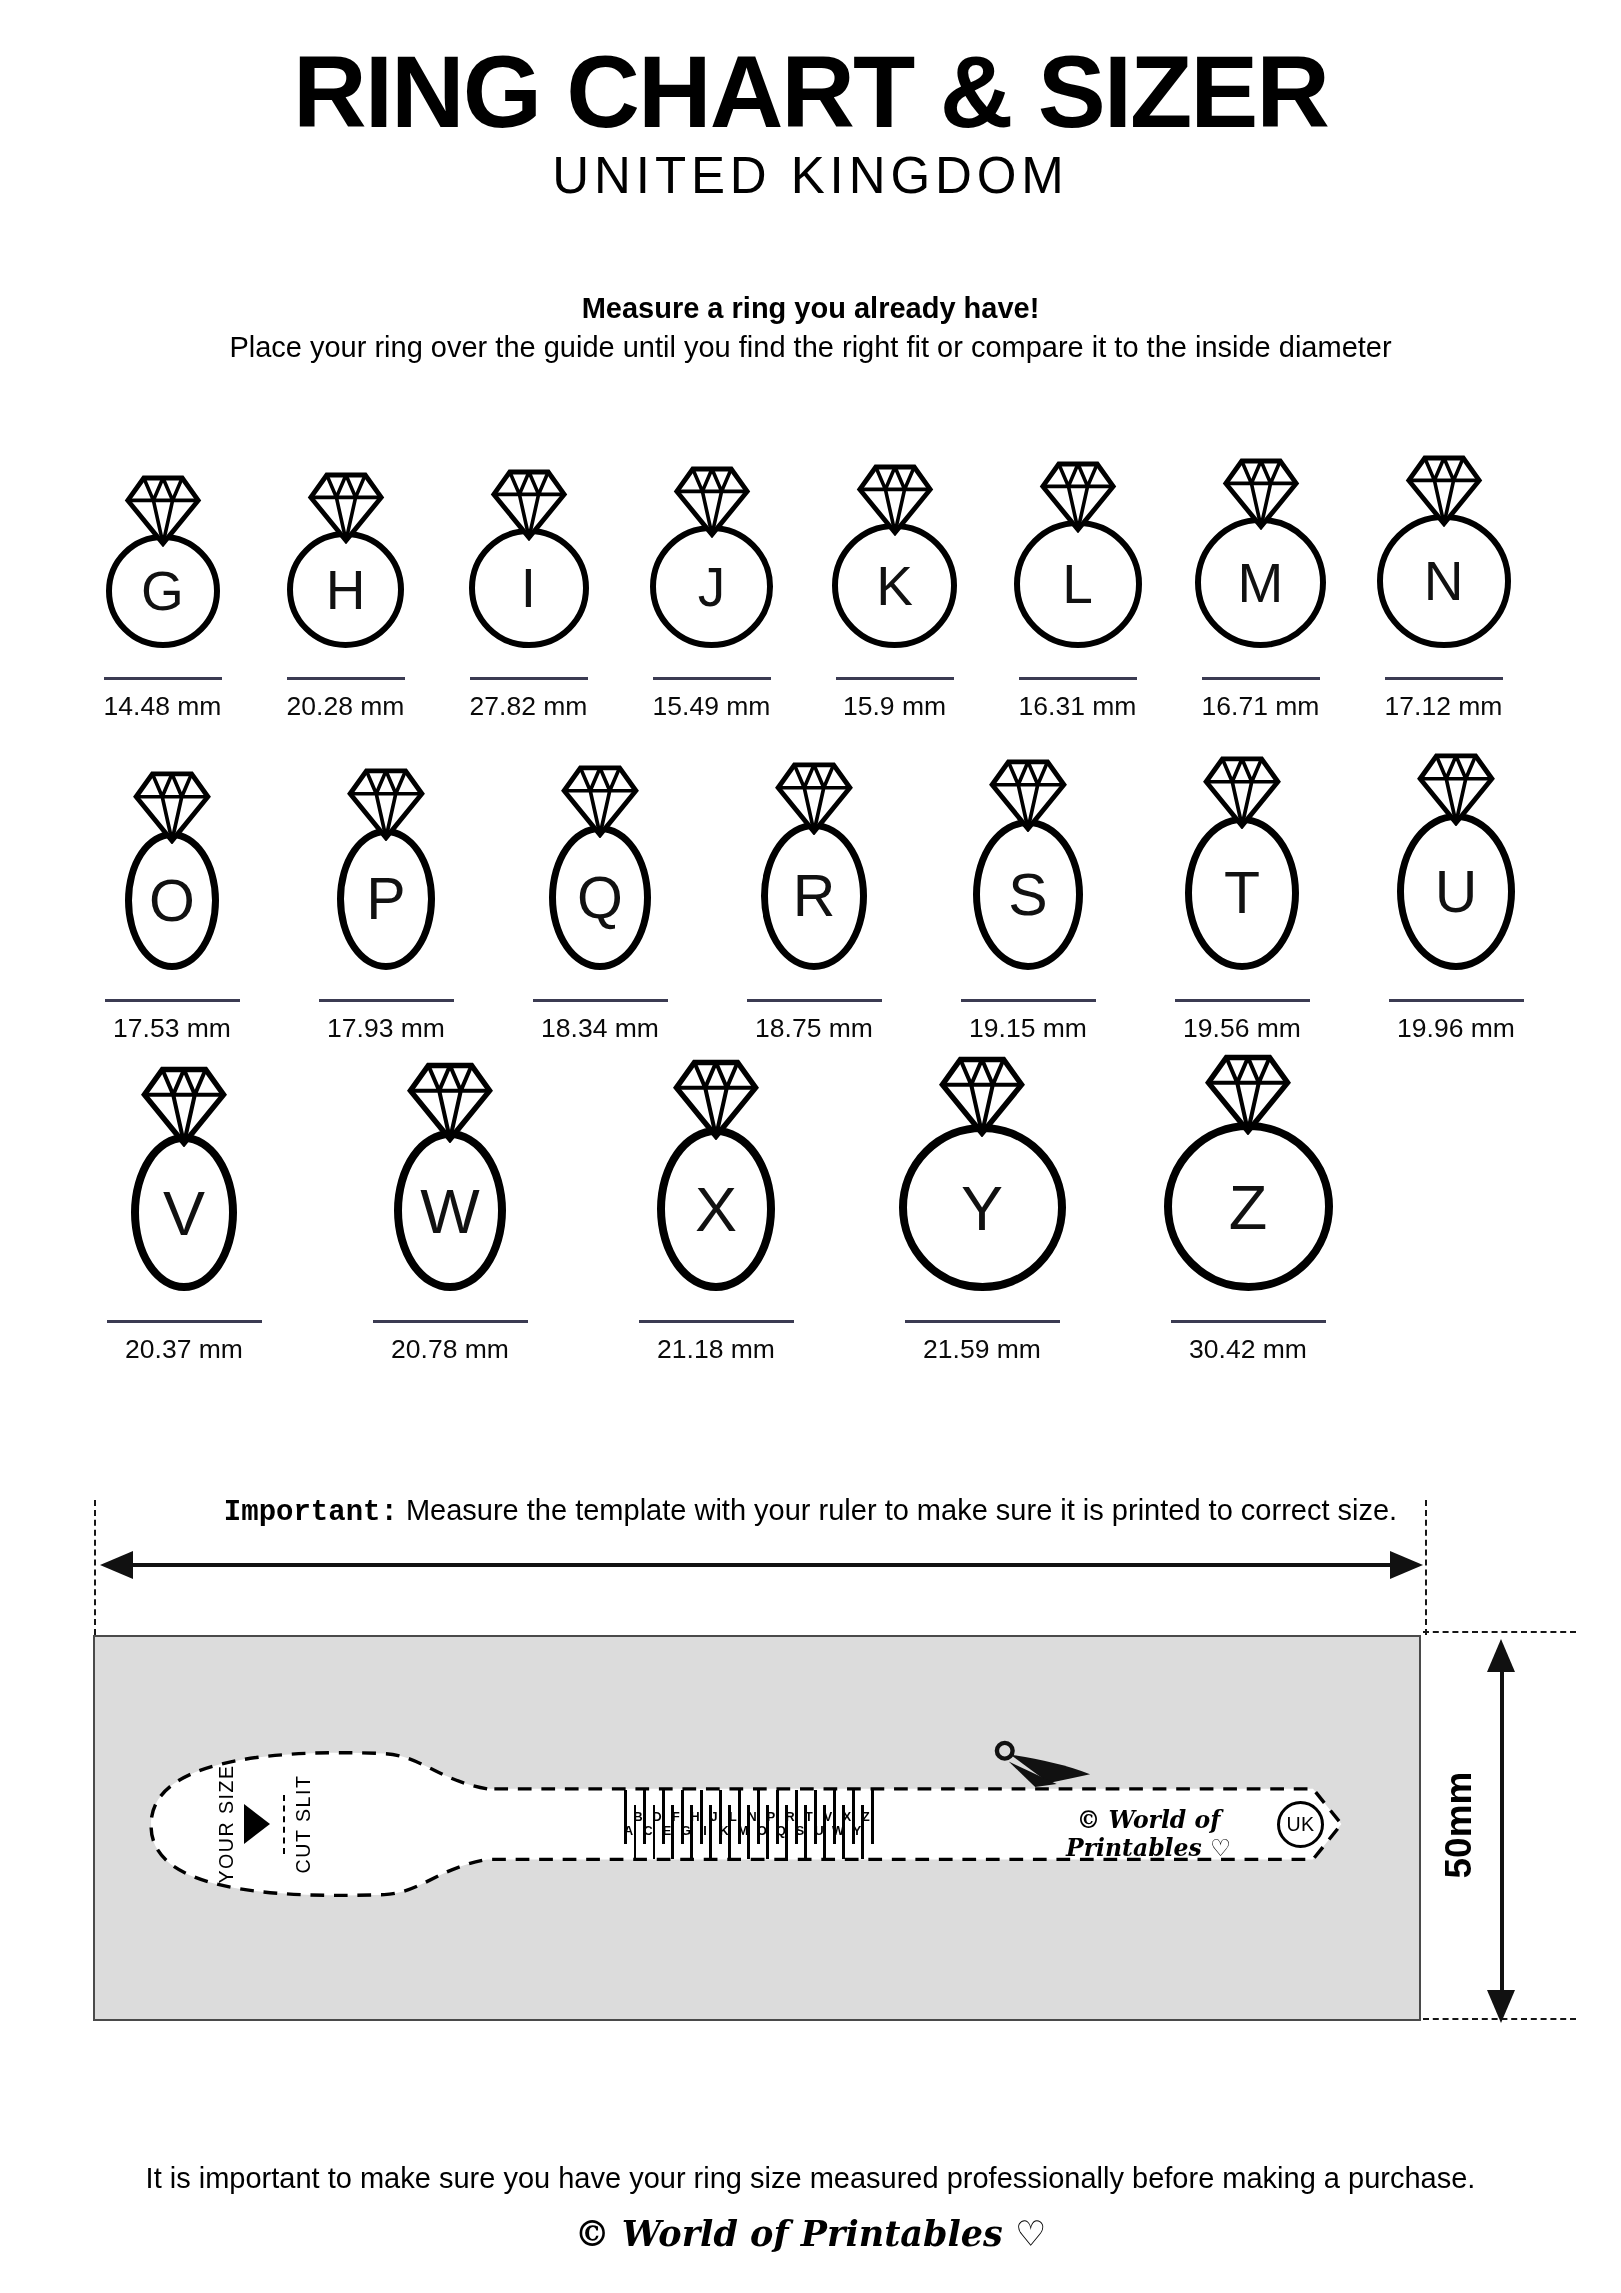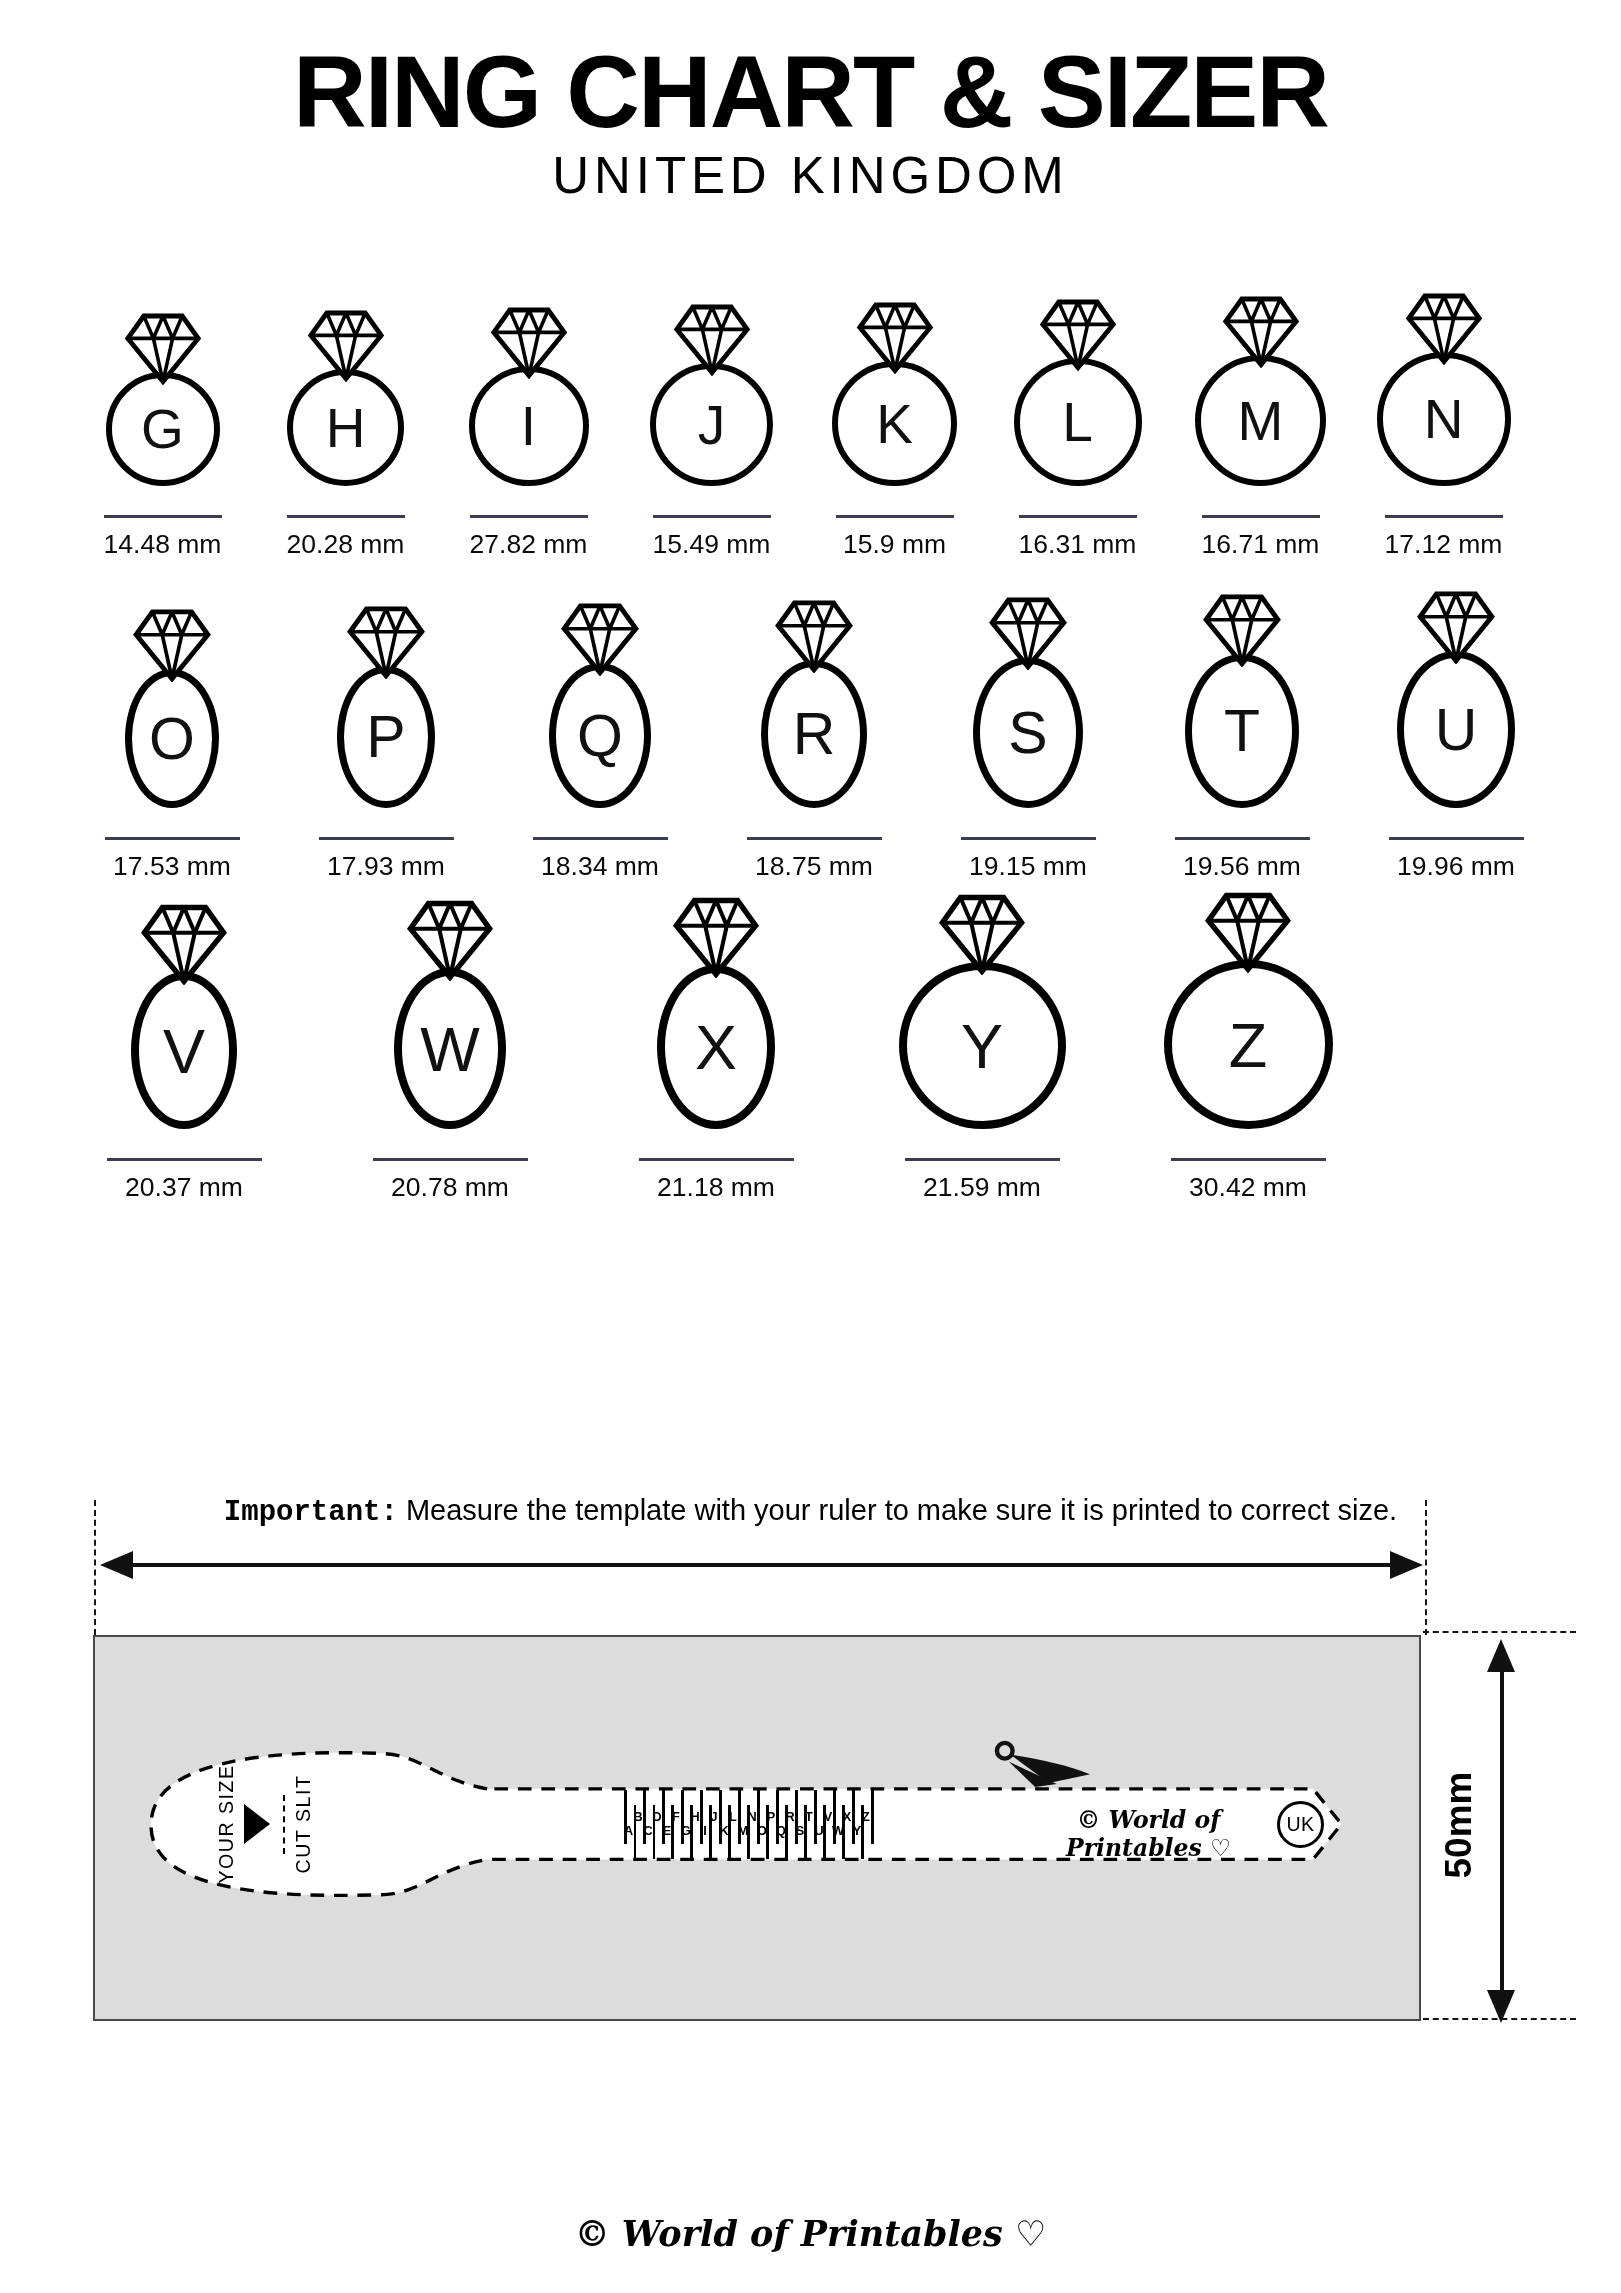--- a/index.html
+++ b/index.html
@@ -80,20 +80,24 @@
     font-family:"DejaVu Serif", serif; font-style:italic; font-weight:600; font-size:35px; }
 </style>
 </head>
 <body>
 
 <div id="page">
 
   <div class="title">RING CHART &amp; SIZER</div>
   <div class="subtitle">UNITED KINGDOM</div>
 
+  <div class="intro">
+    <div class="lead">Measure a ring you already have!</div>
+    <div>Place your ring over the guide until you find the right fit or compare it to the inside diameter</div>
+  </div>
 
   <div class="ring-row row-1" style="padding-left: 71px;">
       <div class="cell" style="width: 183px;">
         <svg class="dia" width="80" height="74" viewBox="0 0 100 92">
           <path d="M26,6 L74,6 L94,34 L50,88 L6,34 Z" fill="#fff" stroke="#000" stroke-width="6"></path>
           <path d="M6,34 L94,34 M26,6 L38,34 M50,6 L38,34 M50,6 L62,34 M74,6 L62,34 M38,34 L50,88 M62,34 L50,88" fill="none" stroke="#000" stroke-width="4.5"></path>
         </svg>
         <div class="circ" style="width:114px;height:114px;border-width:6.9px;">
           <span style="font-size:55px">G</span>
         </div>
@@ -407,16 +411,17 @@
     <div class="uk-badge">UK</div>
   </div>
 
   <div class="abs hdash" style="top:1631px;"></div>
   <div class="abs hdash" style="top:2018px;"></div>
   <div class="abs v-arrow-line"></div>
   <div class="abs tri tri-up"></div>
   <div class="abs tri tri-down"></div>
   <span class="abs rot mm50">50mm</span>
 
+  <div class="abs foot-body">It is important to make sure you have your ring size measured professionally before making a purchase.</div>
   <div class="abs foot-brand">© World of Printables ♡</div>
 
 </div>
 
 
 </body></html>

